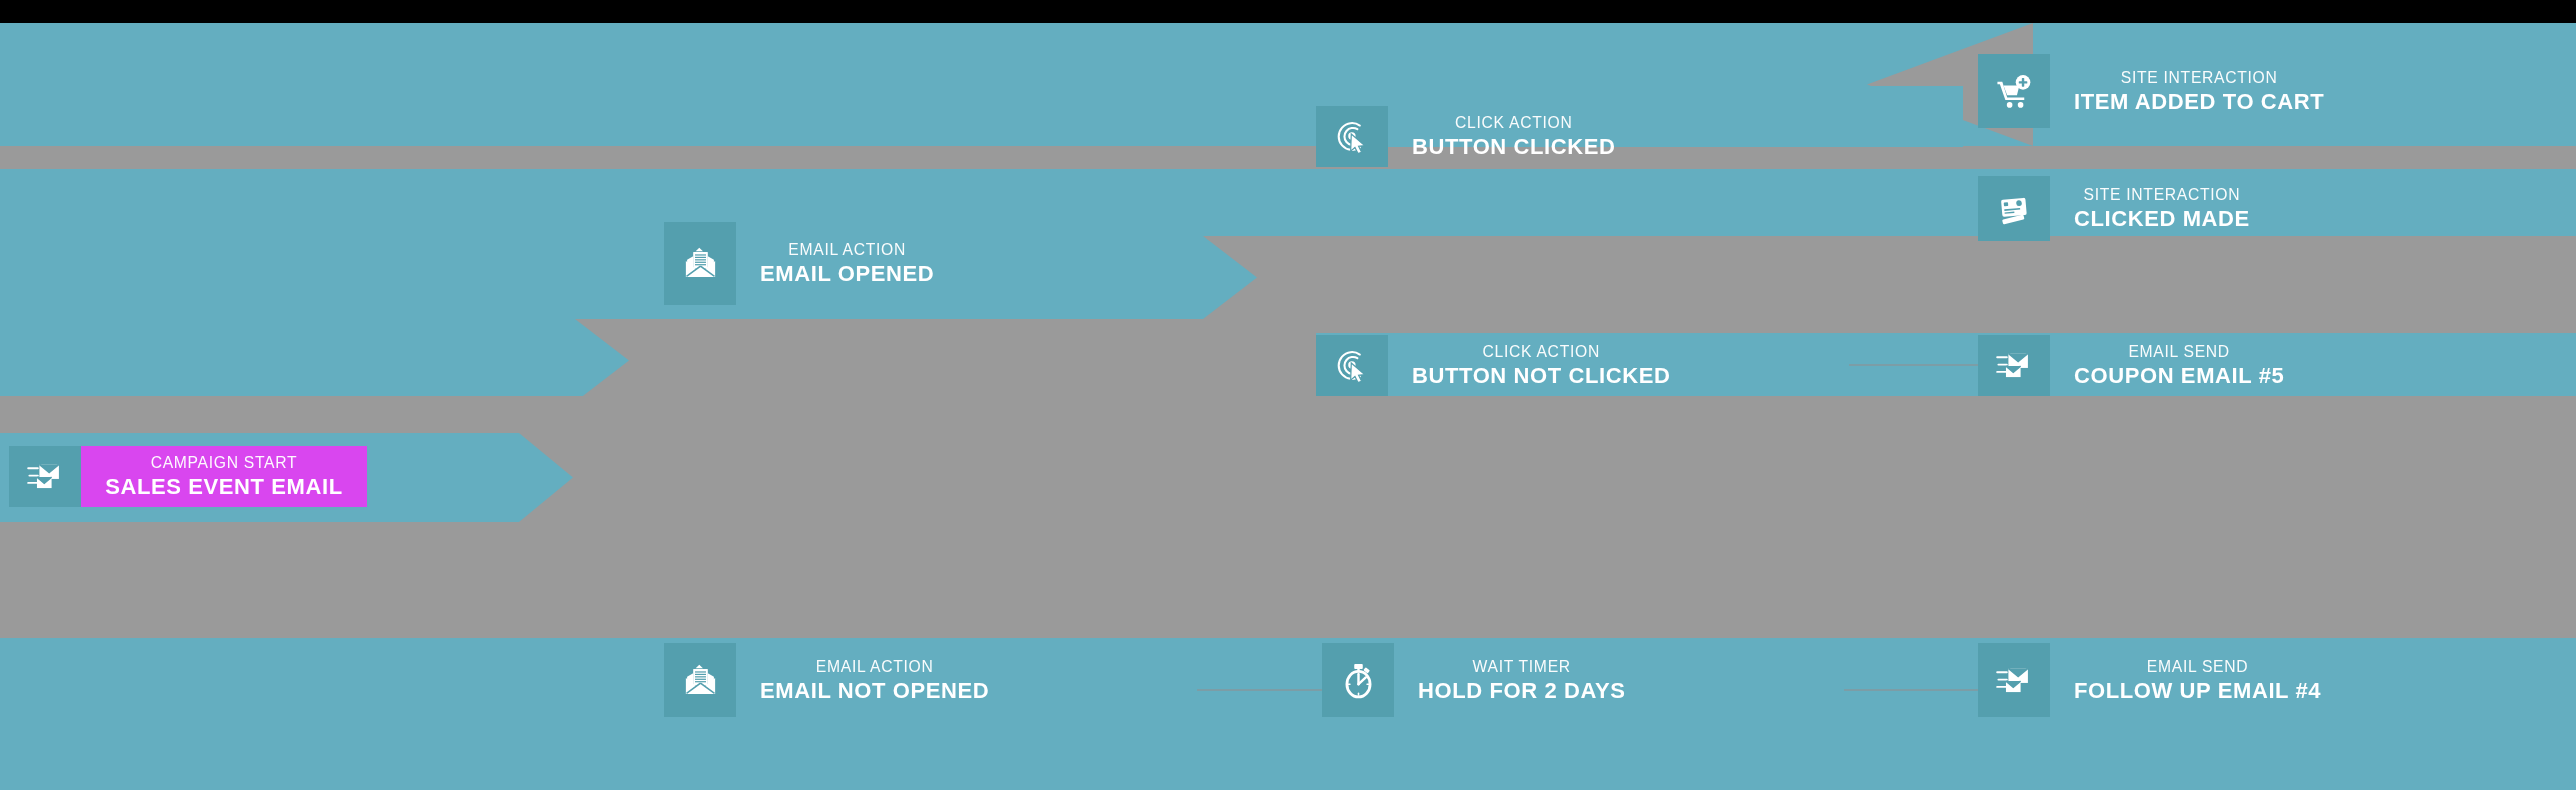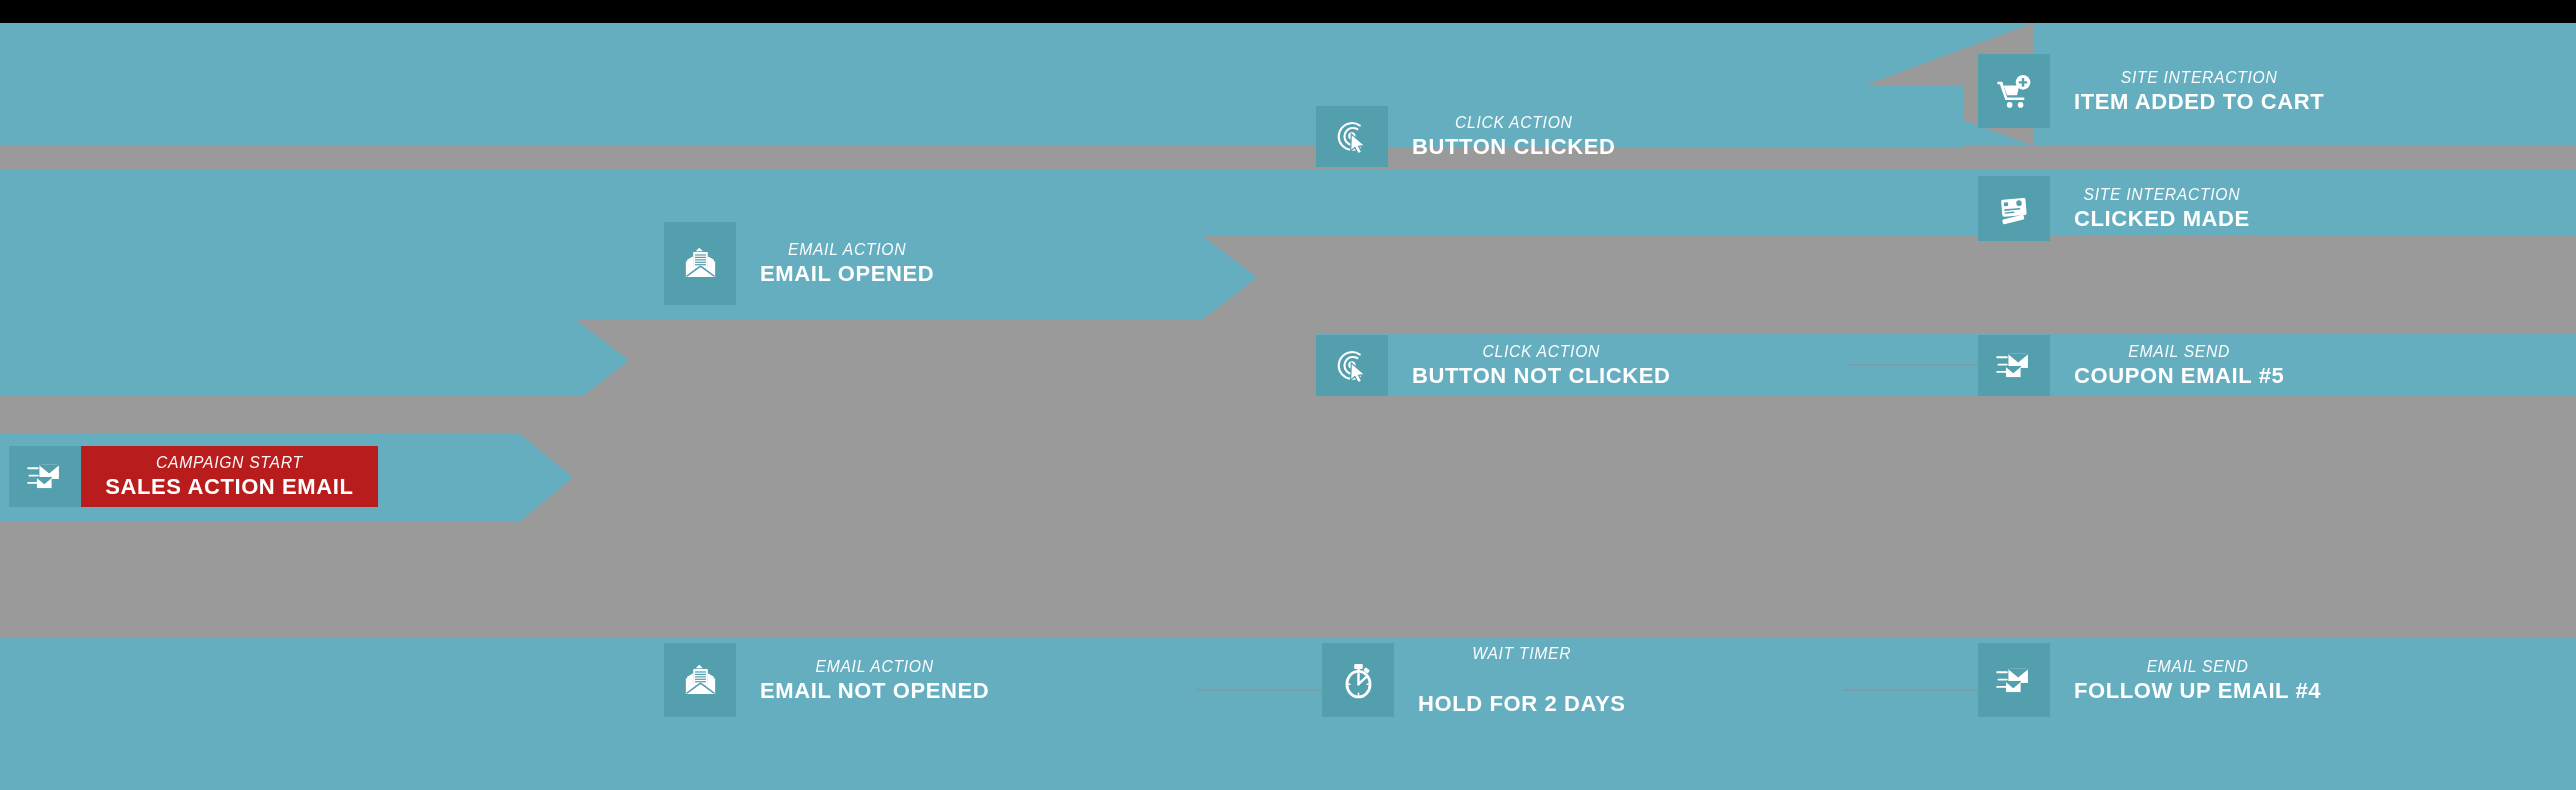--- a/index.html
+++ b/index.html
@@ -53,35 +53,34 @@
     min-width:0;
   }
   .node-kicker{
     color:#ffffff;
     font-size:15.7px;
     letter-spacing:0.7px;
     font-weight:400;
     line-height:1.35;
     white-space:nowrap;
     opacity:0.97;
-    font-style:italic;
   }
   .node-title{
     color:#ffffff;
     font-size:22px;
     letter-spacing:0.6px;
     font-weight:bold;
     line-height:1.25;
     white-space:nowrap;
   }
 
   
   .body-plain{ background:#64aec0; }
   .body-flag{
-    background:#b91c1c;
+    background:#d946ef;
   }
 
   
   .connector{
     position:absolute;
     height:1.8px;
     background:#8f8f8f;
     opacity:.55;
   }
 </style>
@@ -134,21 +133,21 @@
           <path d="M22 12 L38 26 L54 12 Z" fill="#549fae"></path>
           <path d="M22 12 L38 25 L54 12" fill="none" stroke="#549fae" stroke-width="3"></path>
           <rect x="18" y="33" width="24" height="18" fill="#ffffff"></rect>
           <path d="M18 33 L30 44 L42 33 Z" fill="#549fae"></path>
           <path d="M18 33 L30 43 L42 33" fill="none" stroke="#549fae" stroke-width="2.5"></path>
         </g>
       </svg>
     </div>
     <div class="node-body body-flag">
       <div class="node-kicker">CAMPAIGN START</div>
-      <div class="node-title">SALES ACTION EMAIL</div>
+      <div class="node-title">SALES EVENT EMAIL</div>
     </div>
   </div>
 
   <div class="node" style="left:664px;top:222px;height:83px;">
     <div class="node-icon" style="width:72px;flex:0 0 72px;">
       <svg viewBox="0 0 64 64" aria-hidden="true">
         <g fill="#ffffff">
           <path d="M30 6 L36 12 L24 12 Z"></path>
           <rect x="20" y="13" width="24" height="27" rx="1"></rect>
           <g fill="#549fae">
@@ -310,21 +309,21 @@
         <path d="M32 38 L32 22" stroke="#ffffff" stroke-width="4" stroke-linecap="round"></path>
         <path d="M32 38 L44 27" stroke="#ffffff" stroke-width="4" stroke-linecap="round"></path>
         <g stroke="#ffffff" stroke-width="2.4" stroke-linecap="round">
           <path d="M32 20 L32 23"></path>
           <path d="M32 53 L32 56"></path>
           <path d="M15 38 L18 38"></path>
           <path d="M46 38 L49 38"></path>
         </g>
       </svg>
     </div>
-    <div class="node-body body-plain" style="background:transparent;justify-content:space-between;">
+    <div class="node-body body-plain" style="background:transparent;">
       <div class="node-kicker">WAIT TIMER</div>
       <div class="node-title">HOLD FOR  2 DAYS</div>
     </div>
   </div>
 
   <div class="node" style="left:1978px;top:643px;height:74px;">
     <div class="node-icon" style="width:72px;flex:0 0 72px;">
       <svg viewBox="0 0 64 64" aria-hidden="true">
         <g fill="#ffffff">
           <rect x="2" y="17" width="19" height="3" rx="1.5"></rect>

